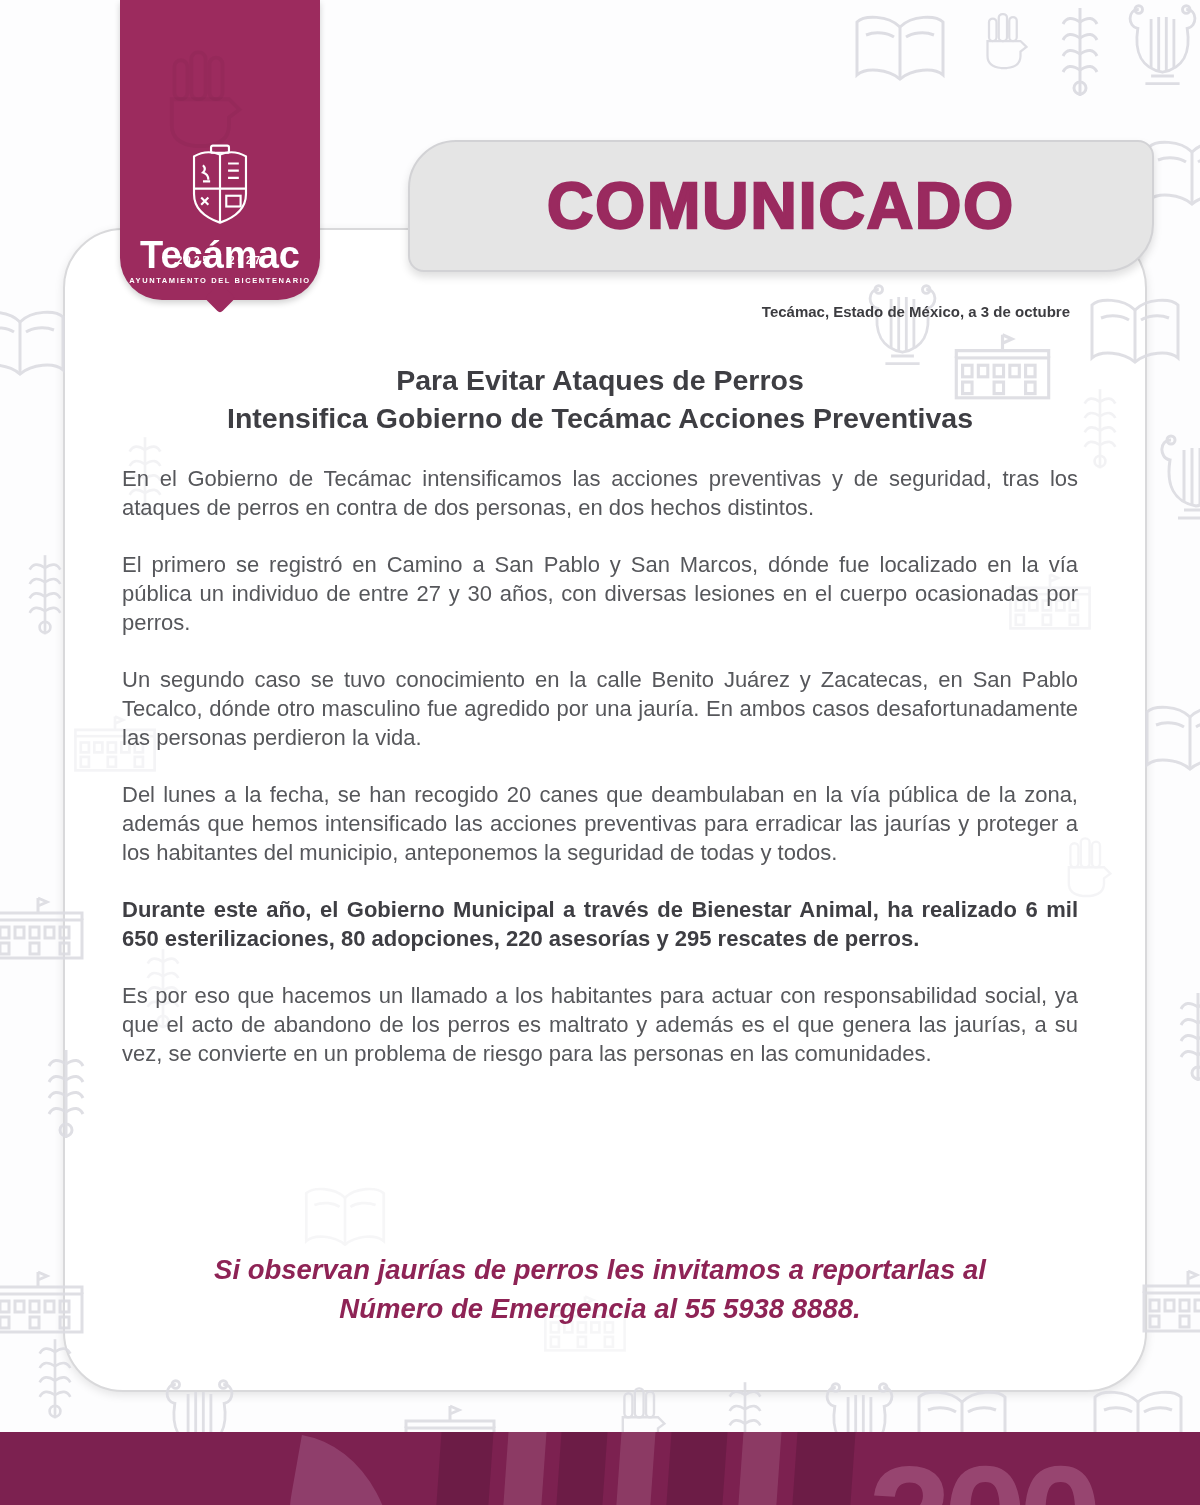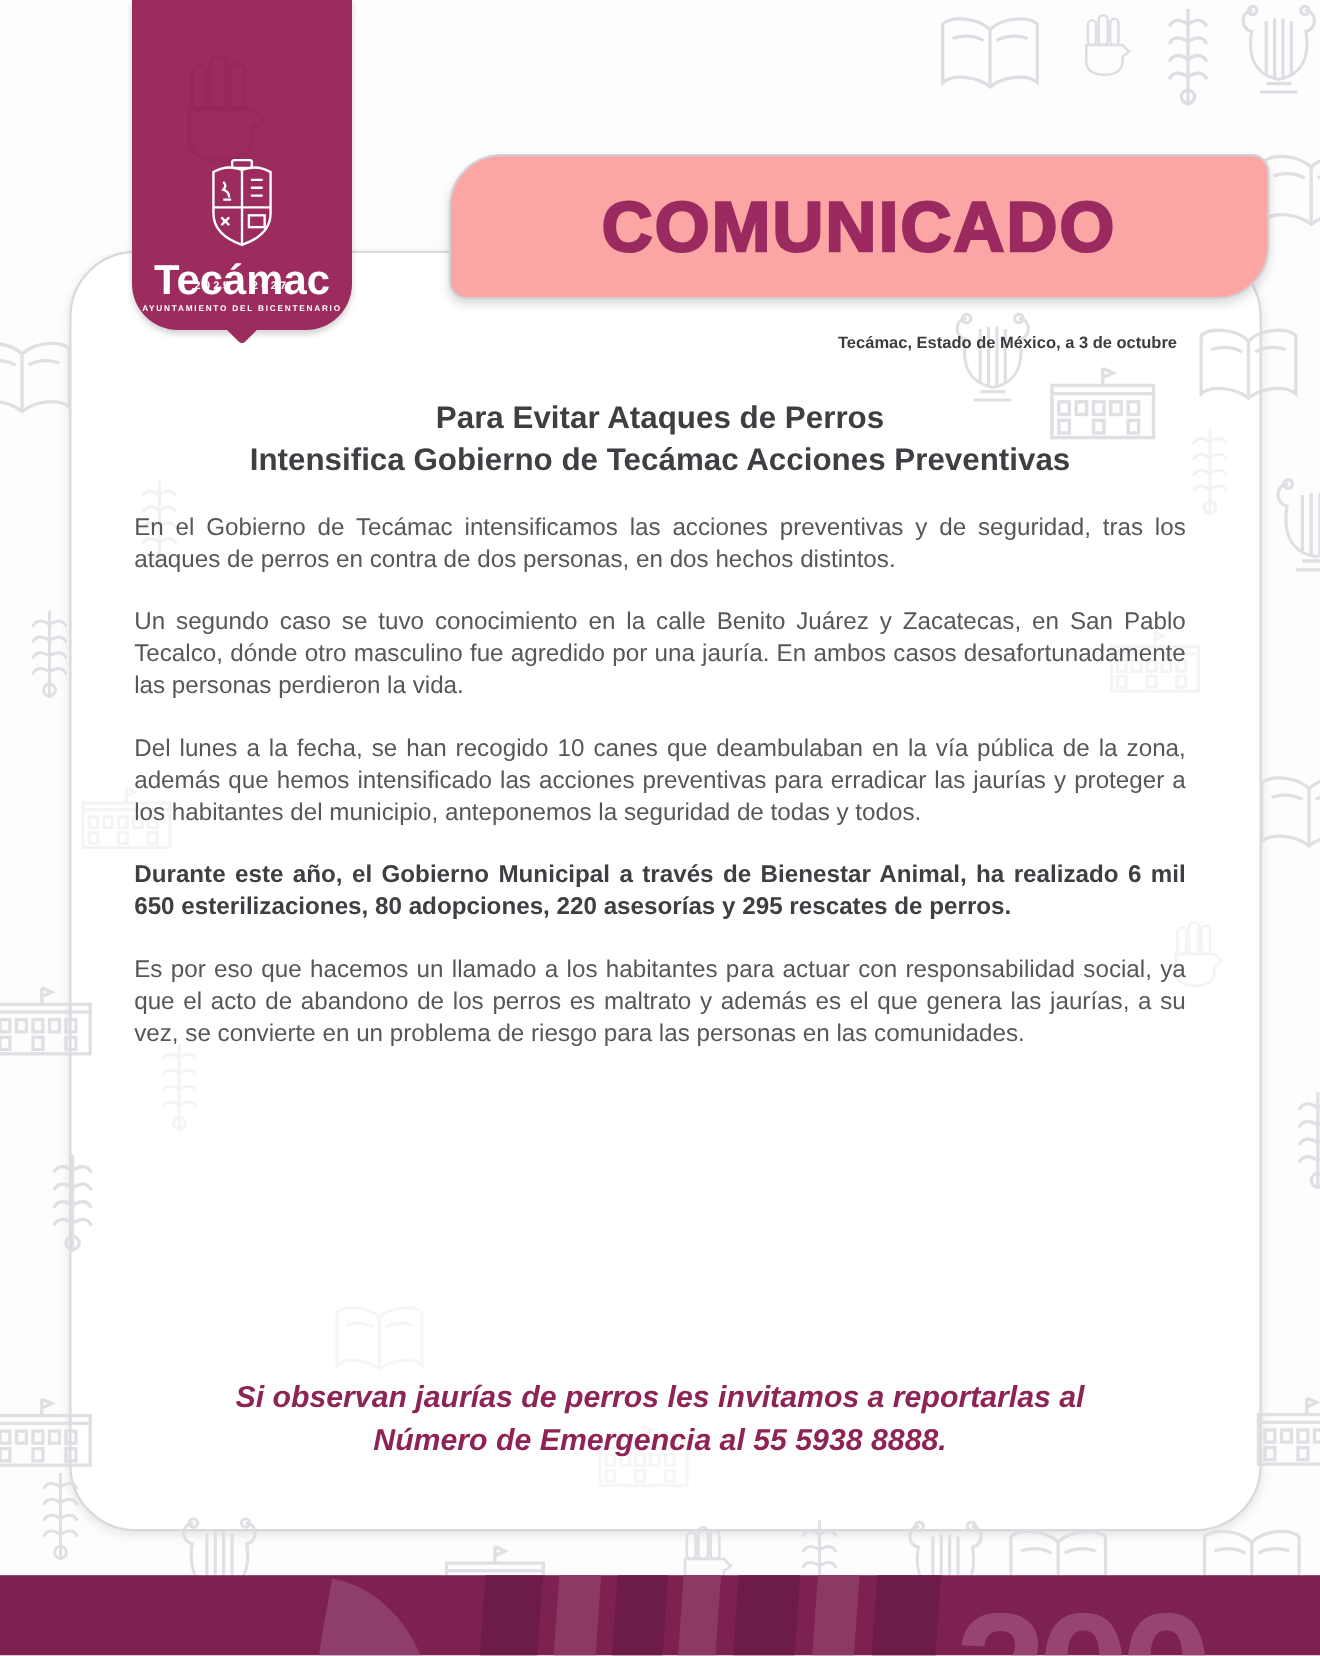--- a/index.html
+++ b/index.html
@@ -41,21 +41,21 @@
     color:#ffffff;font-size:38px;font-weight:700;letter-spacing:0px;
   }
   .badge-tagline{
     position:absolute;left:0;right:0;top:276px;text-align:center;
     color:#ffffff;font-size:7.5px;font-weight:700;letter-spacing:1.6px;
   }
 
   
   .combox{
     position:absolute;left:408px;top:140px;width:742px;height:128px;
-    background:#fca5a5;border:2px solid #d2d2d5;
+    background:#e5e5e5;border:2px solid #d2d2d5;
     border-radius:48px 16px 48px 16px;
     box-shadow:0 5px 9px rgba(0,0,0,.13);
     display:flex;align-items:center;justify-content:center;z-index:5;
   }
   .combox-title{
     color:#9a2a5f;font-size:64px;font-weight:700;letter-spacing:2px;
     -webkit-text-stroke:2.4px #9a2a5f;
   }
 
   
@@ -283,22 +283,23 @@
 
 <div class="dateline">Tecámac, Estado de México, a 3 de octubre</div>
 
 <div class="headline">
   <div>Para Evitar Ataques de Perros</div>
   <div>Intensifica Gobierno de Tecámac Acciones Preventivas</div>
 </div>
 
 <div class="bodytext">
     <p>En el Gobierno de Tecámac intensificamos las acciones preventivas y de seguridad, tras los ataques de perros en contra de dos personas, en dos hechos distintos.</p>
+    <p>El primero se registró en Camino a San Pablo y San Marcos, dónde fue localizado en la vía pública un individuo  de entre 27 y 30 años, con diversas lesiones en el cuerpo ocasionadas por perros.</p>
     <p>Un segundo caso se tuvo conocimiento en la calle Benito Juárez y Zacatecas, en San Pablo Tecalco, dónde otro masculino fue agredido por una jauría. En ambos casos desafortunadamente las personas perdieron la vida.</p>
-    <p>Del lunes a la fecha, se han recogido 10 canes que deambulaban en la vía pública de la zona, además que hemos intensificado las acciones preventivas para erradicar las jaurías y proteger a los habitantes del municipio, anteponemos la seguridad de todas y todos.</p>
+    <p>Del lunes a la fecha, se han recogido 20 canes que deambulaban en la vía pública de la zona, además que hemos intensificado las acciones preventivas para erradicar las jaurías y proteger a los habitantes del municipio, anteponemos la seguridad de todas y todos.</p>
     <p class="bold">Durante este año, el Gobierno Municipal a través de Bienestar Animal, ha realizado 6 mil 650 esterilizaciones, 80 adopciones, 220 asesorías y 295 rescates de perros.</p>
     <p>Es por eso que hacemos un llamado a los habitantes para actuar con  responsabilidad social, ya que el acto de abandono de los perros es maltrato y además es el que genera las jaurías, a su vez, se convierte en un problema de riesgo para las personas en las comunidades.</p>
   </div>
 
 <div class="cta">
   <div>Si observan jaurías de perros les invitamos a reportarlas al</div>
   <div>Número de Emergencia al 55 5938 8888.</div>
 </div>
 
 <div class="banner">

